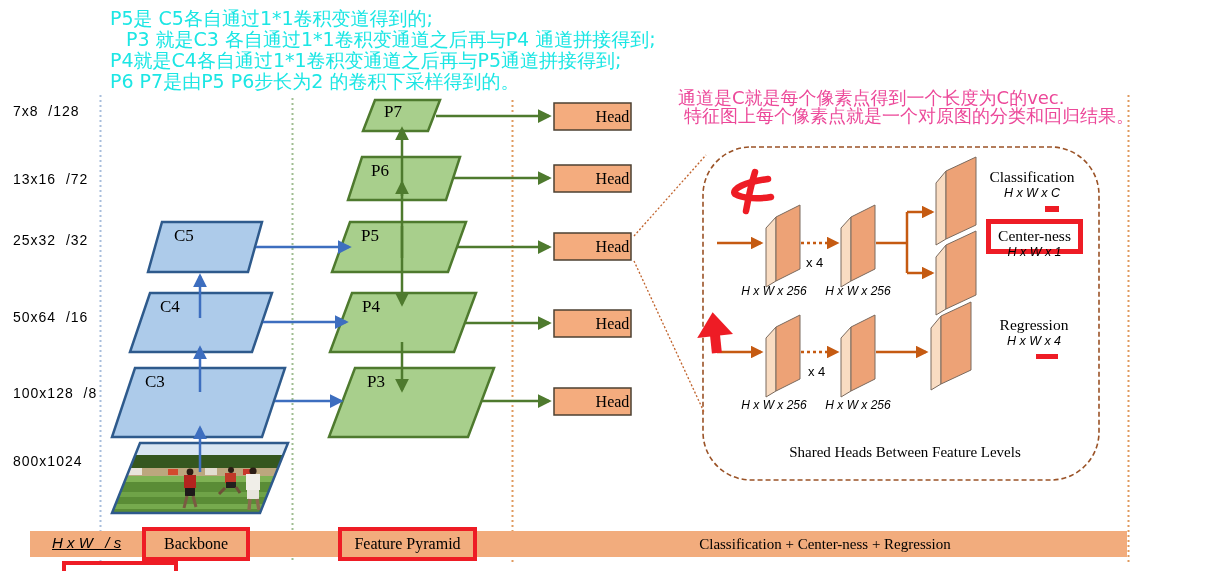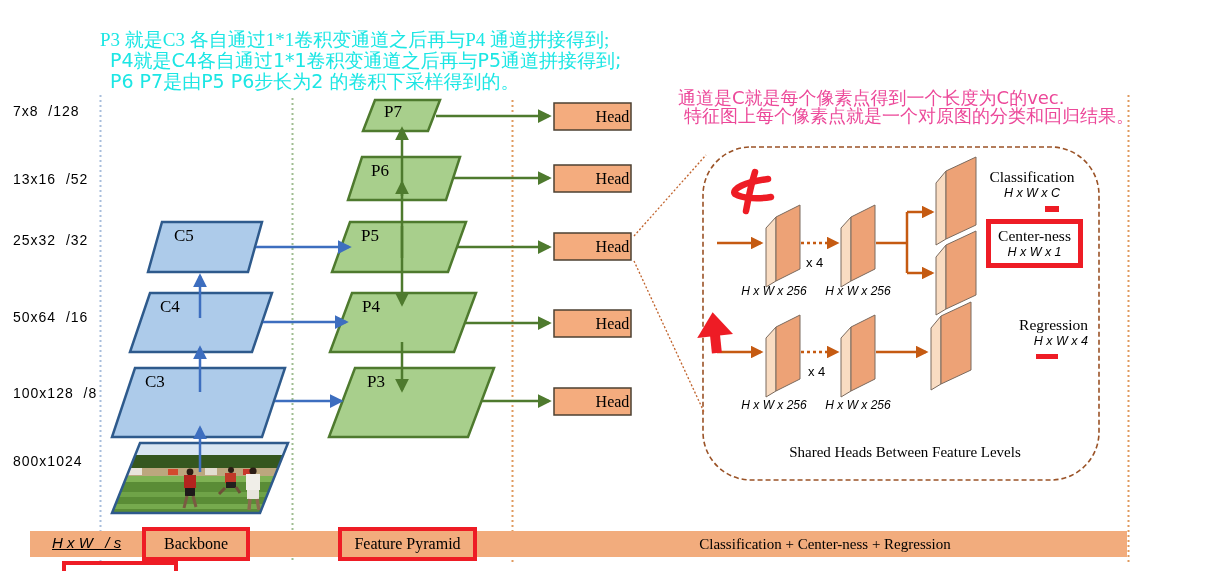--- a/index.html
+++ b/index.html
@@ -163,29 +163,30 @@
     <g stroke="#EE1C25" fill="none" stroke-linecap="round">
       <path d="M768,179 C745,182 731,189 735,194 C743,199 760,199 771,197" stroke-width="6.5"></path>
       <path d="M755,172 C751,185 748,200 746,211" stroke-width="6.5"></path>
     </g>
     <g transform="rotate(-6 715 335)">
       <line x1="715" y1="353" x2="715" y2="334" stroke="#EE1C25" stroke-width="10"></line>
       <polygon points="715,312 697,336 733,336" fill="#EE1C25"></polygon>
     </g>
   </svg>
 
-  <div class="t note" style="left:100px;top:27px;font-family:Liberation Serif, serif;">P3 就是C3 各自通过1*1卷积变通道之后再与P4 通道拼接得到;</div>
+  <div class="t note" style="left:110px;top:6px;">P5是 C5各自通过1*1卷积变道得到的;</div>
+  <div class="t note" style="left:126px;top:27px;">P3 就是C3 各自通过1*1卷积变通道之后再与P4 通道拼接得到;</div>
   <div class="t note" style="left:110px;top:48px;">P4就是C4各自通过1*1卷积变通道之后再与P5通道拼接得到;</div>
   <div class="t note" style="left:110px;top:69px;">P6 P7是由P5 P6步长为2 的卷积下采样得到的。</div>
 
   <div class="t rnote" style="left:678px;top:86px;">通道是C就是每个像素点得到一个长度为C的vec.</div>
   <div class="t rnote" style="left:678px;top:104px;margin-left:6px;">特征图上每个像素点就是一个对原图的分类和回归结果。</div>
 
   <div class="t scale" style="left:13px;top:103px;">7x8  /128</div>
-  <div class="t scale" style="left:13px;top:171px;">13x16  /52</div>
+  <div class="t scale" style="left:13px;top:171px;">13x16  /72</div>
   <div class="t scale" style="left:13px;top:232px;">25x32  /32</div>
   <div class="t scale" style="left:13px;top:309px;">50x64  /16</div>
   <div class="t scale" style="left:13px;top:385px;">100x128  /8</div>
   <div class="t scale" style="left:13px;top:453px;">800x1024</div>
 
   <div class="t shape-label" style="left:174px;top:226px;">C5</div>
   <div class="t shape-label" style="left:160px;top:297px;">C4</div>
   <div class="t shape-label" style="left:145px;top:372px;">C3</div>
 
   <div class="t shape-label" style="left:384px;top:102px;">P7</div>
@@ -206,26 +207,26 @@
   <div class="t dim" style="left:822px;top:398px;width:72px;">H x W x 256</div>
   <div class="t" style="left:806px;top:255px;font-family:'Liberation Sans',sans-serif;font-size:13px;">x 4</div>
   <div class="t" style="left:808px;top:364px;font-family:'Liberation Sans',sans-serif;font-size:13px;">x 4</div>
 
   <div class="t center" style="left:980px;top:168px;width:104px;">
     <div class="outname">Classification</div>
     <div class="outdim">H x W x C</div>
   </div>
   <div class="redfill" style="left:1045px;top:206px;width:14px;height:6px;"></div>
 
-  <div class="redbox center" style="left:986px;top:219px;width:97px;height:49px;border-width:5px;padding-top:3px;">
+  <div class="redbox center" style="left:986px;top:219px;width:97px;height:35px;border-width:5px;padding-top:3px;">
     <div class="outname">Center-ness</div>
     <div class="outdim">H x W x 1</div>
   </div>
 
-  <div class="t center" style="left:980px;top:316px;width:108px;text-align:right;">
+  <div class="t center" style="left:980px;top:316px;width:108px;">
     <div class="outname">Regression</div>
     <div class="outdim">H x W x 4</div>
   </div>
   <div class="redfill" style="left:1036px;top:354px;width:22px;height:5px;"></div>
 
   <div class="t caption" style="left:740px;top:444px;width:330px;">Shared Heads Between Feature Levels</div>
 
   <div class="t" style="left:52px;top:534px;font-family:'Liberation Sans',sans-serif;font-style:italic;font-size:15px;white-space:pre;text-decoration:underline;">H x W   / s</div>
 
   <div class="redbox" style="left:142px;top:527px;width:108px;height:34px;">

